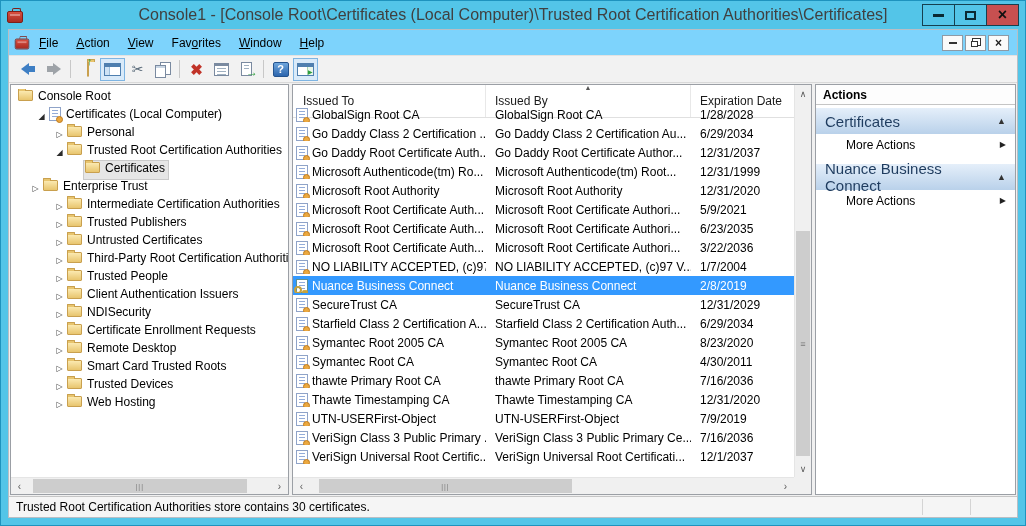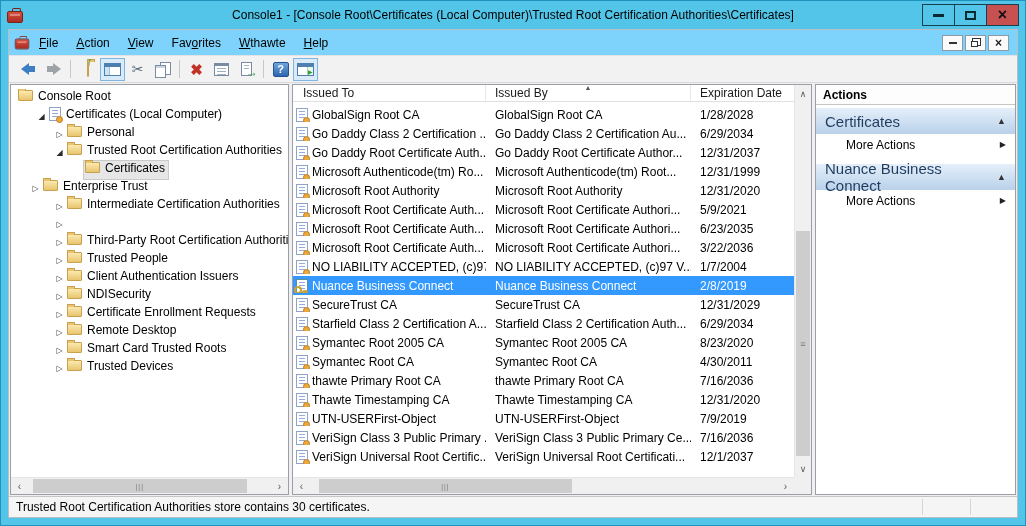--- a/index.html
+++ b/index.html
@@ -5,21 +5,21 @@
   * { box-sizing: border-box; }
   html,body { margin:0; padding:0; background:#cfcfcf; }
   .window {
     position:relative; width:1026px; height:526px;
     background:#53C5E8; border:1px solid #1E93BE;
     font-family:"Liberation Sans", sans-serif; font-size:12px; color:#000;
     overflow:hidden;
   }
   
   .titlebar { height:28px; display:flex; align-items:center; position:relative; padding:0 6px; }
-  .title-text { position:absolute; left:0; right:0; text-align:center; font-size:12px; color:#000000; }
+  .title-text { position:absolute; left:0; right:0; text-align:center; font-size:16px; color:#404040; }
   .cap-buttons { margin-left:auto; display:flex; z-index:2; }
   .cap-btn { width:33px; height:22px; border:1px solid #16404F; margin-left:-1px; display:flex; align-items:center; justify-content:center; background:transparent; cursor:default; }
   .cap-close { background:#C75050; }
   .glyph-min { width:11px; height:3px; background:#0A2A33; }
   .glyph-max { width:11px; height:9px; border:2px solid #0A2A33; background:transparent; }
   .glyph-x { font-size:16px; font-weight:700; color:#111; line-height:1; }
   
   .app-body { position:absolute; left:7px; right:7px; top:28px; bottom:7px; background:#F0F0F0; display:flex; flex-direction:column; border:1px solid #B9BEC4; }
   
   .menubar { height:26px; display:flex; align-items:center; background:#7dd3fc; border-bottom:1px solid #E2E2E2; padding:0 5px; }
@@ -80,21 +80,21 @@
   .expander[data-exp="collapsed"]::before { content:"\25B7"; }
   .node { display:flex; align-items:flex-start; padding:0 3px 0 1px; height:18px; }
   .node[data-selected="true"] { background:#E6E6E6; outline:1px solid #CACACA; }
   .ticon { flex:none; margin-right:5px; }
   .ticon[data-icon="folder"] { position:relative; width:15px; height:11px; background:linear-gradient(#FBE9B0,#E8C56E); border:1px solid #C9A04E; border-radius:1px; margin-top:1px; }
   .ticon[data-icon="folder"]::before { content:""; position:absolute; top:-3px; left:-1px; width:6px; height:2px; background:#E8C56E; border:1px solid #C9A04E; border-bottom:none; border-radius:1px 1px 0 0; }
   .ticon[data-icon="certificate"] { position:relative; width:12px; height:14px; background:#fff; border:1px solid #8FA3C8; }
   .ticon[data-icon="certificate"]::before { content:""; position:absolute; left:2px; right:2px; top:2px; height:7px; background:repeating-linear-gradient(to bottom,#93ACD9 0 1px,transparent 1px 3px); }
   .ticon[data-icon="certificate"]::after { content:""; position:absolute; right:-3px; bottom:-3px; width:5px; height:5px; border-radius:50%; background:#EBA83F; border:1px solid #BE7A1C; }
   
-  .lheader { position:absolute; left:0; right:17px; top:0; height:17px; display:flex; background:#fff; border-bottom:1px solid #E0E0E0; }
+  .lheader { position:absolute; left:0; right:17px; top:0; height:33px; display:flex; background:#fff; border-bottom:1px solid #E0E0E0; }
   .hcell { position:relative; display:flex; align-items:center; border-right:1px solid #E8E8E8; color:#1A1A1A; }
   .hc1 { width:193px; padding-left:10px; }
   .hc2 { width:205px; padding-left:9px; }
   .hc3 { flex:1; padding-left:9px; border-right:none; }
   .sort-arrow { position:absolute; left:50%; top:-1px; transform:translateX(-50%); font-size:7px; color:#555; }
   .rows { position:absolute; left:0; right:17px; top:20px; bottom:17px; overflow:hidden; }
   .lrow { height:19px; display:flex; align-items:center; white-space:nowrap; }
   .lrow[data-selected="true"] { background:#3399FF; color:#fff; }
   .cell { overflow:hidden; white-space:nowrap; flex:none; }
   .c1 { width:193px; padding-left:3px; display:flex; align-items:center; }
@@ -158,21 +158,21 @@
       <div style="display:flex;">
 
           <div class="menu-item"><span></span><span class="accel">F</span><span>ile</span></div>
 
           <div class="menu-item"><span></span><span class="accel">A</span><span>ction</span></div>
 
           <div class="menu-item"><span></span><span class="accel">V</span><span>iew</span></div>
 
           <div class="menu-item"><span>Fav</span><span class="accel">o</span><span>rites</span></div>
 
-          <div class="menu-item"><span></span><span class="accel">W</span><span>thawte</span></div>
+          <div class="menu-item"><span></span><span class="accel">W</span><span>indow</span></div>
 
           <div class="menu-item"><span></span><span class="accel">H</span><span>elp</span></div>
         </div>
       <div class="child-controls">
         <div class="cc-btn">
             <span class="cc-min"></span>
           </div>
         <div class="cc-btn">
             <span class="cc-rest"></span>
           </div>
@@ -291,22 +291,33 @@
             <div class="tree-item" data-depth="2" style="padding-left: 42px;">
               <span class="expander" data-exp="collapsed"></span>
               <span class="node" data-selected="false">
                 <span class="ticon" data-icon="folder"></span>
                 <span>Intermediate Certification Authorities</span>
               </span>
             </div>
 
             <div class="tree-item" data-depth="2" style="padding-left: 42px;">
               <span class="expander" data-exp="collapsed"></span>
-            </div>
-
+              <span class="node" data-selected="false">
+                <span class="ticon" data-icon="folder"></span>
+                <span>Trusted Publishers</span>
+              </span>
+            </div>
+
+            <div class="tree-item" data-depth="2" style="padding-left: 42px;">
+              <span class="expander" data-exp="collapsed"></span>
+              <span class="node" data-selected="false">
+                <span class="ticon" data-icon="folder"></span>
+                <span>Untrusted Certificates</span>
+              </span>
+            </div>
 
             <div class="tree-item" data-depth="2" style="padding-left: 42px;">
               <span class="expander" data-exp="collapsed"></span>
               <span class="node" data-selected="false">
                 <span class="ticon" data-icon="folder"></span>
                 <span>Third-Party Root Certification Authorities</span>
               </span>
             </div>
 
             <div class="tree-item" data-depth="2" style="padding-left: 42px;">
@@ -358,20 +369,27 @@
             </div>
 
             <div class="tree-item" data-depth="2" style="padding-left: 42px;">
               <span class="expander" data-exp="collapsed"></span>
               <span class="node" data-selected="false">
                 <span class="ticon" data-icon="folder"></span>
                 <span>Trusted Devices</span>
               </span>
             </div>
 
+            <div class="tree-item" data-depth="2" style="padding-left: 42px;">
+              <span class="expander" data-exp="collapsed"></span>
+              <span class="node" data-selected="false">
+                <span class="ticon" data-icon="folder"></span>
+                <span>Web Hosting</span>
+              </span>
+            </div>
           </div>
         <div class="hscroll">
           <div class="hs-arrow">‹</div>
           <div class="hs-track">
               <div class="hs-thumb" style="left:2%;width:88%;">|||</div>
             </div>
           <div class="hs-arrow">›</div>
         </div>
       </div>
 

